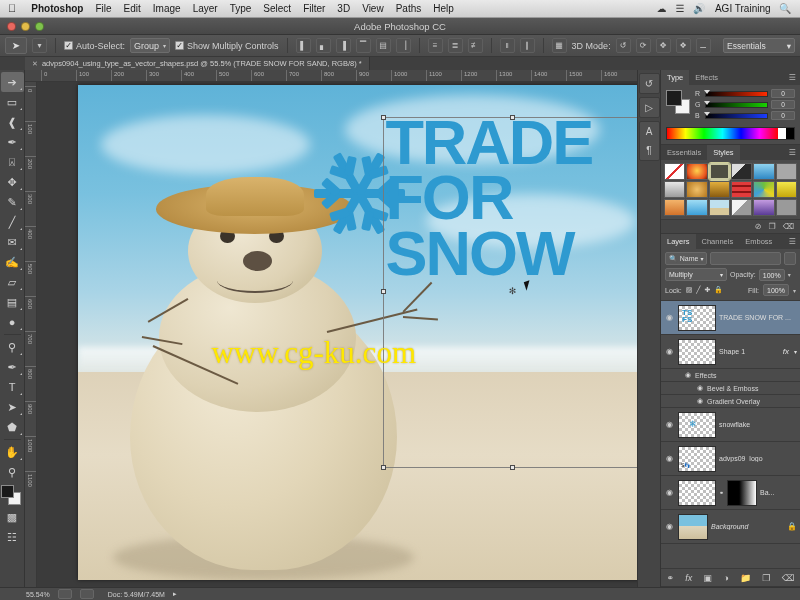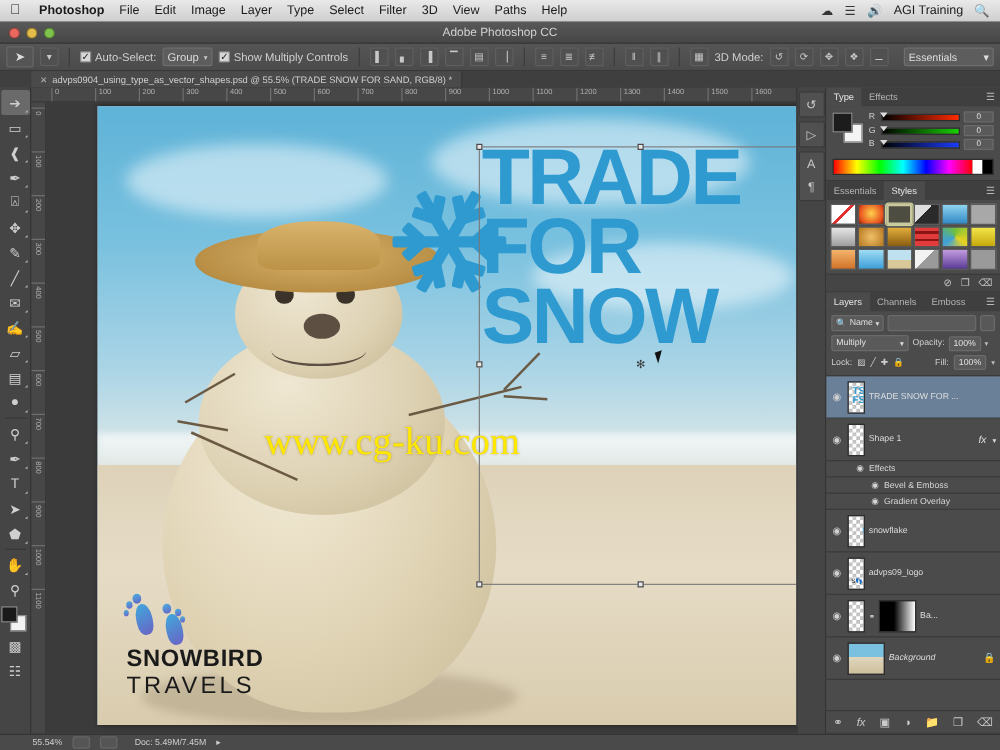--- a/index.html
+++ b/index.html
@@ -208,21 +208,21 @@
   .opval{ width:26px; height:12px; background:#5a5a5a; border:1px solid #6a6a6a; border-radius:2px;
     text-align:center; line-height:11px; color:#e2e2e2; }
   .lockrow{ display:flex; align-items:center; gap:4px; padding:0 4px 4px; font-size:7px; color:#cfcfcf; }
   .lockrow .sp{ flex:1; }
 
   .layerlist{ flex:1; overflow:hidden; border-top:1px solid #3a3a3a; }
   .lrow{ display:flex; align-items:center; height:34px; border-bottom:1px solid #3a3a3a;
     padding:0 3px; gap:3px; font-size:7px; color:#dcdcdc; }
   .lrow.on{ background:#6a8098; }
   .eye2{ width:11px; text-align:center; font-size:8px; color:#cfcfcf; }
-  .thumb{ width:14px; height:26px; border:1px solid #2d2d2d; flex:none; position:relative; overflow:hidden;
+  .thumb{ width:38px; height:26px; border:1px solid #2d2d2d; flex:none; position:relative; overflow:hidden;
     background-image:linear-gradient(45deg,#bfbfbf 25%,transparent 25%,transparent 75%,#bfbfbf 75%),
       linear-gradient(45deg,#bfbfbf 25%,#fff 25%,#fff 75%,#bfbfbf 75%);
     background-size:6px 6px; background-position:0 0,3px 3px; }
   .thumb2{ width:30px; height:26px; border:1px solid #2d2d2d; flex:none; }
   .lname{ flex:1; overflow:hidden; white-space:nowrap; }
   .lname.it{ font-style:italic; }
   .fxm{ font-size:8px; font-style:italic; color:#e0e0e0; padding-right:2px; }
   .efrow{ display:flex; align-items:center; height:13px; font-size:7px; color:#d6d6d6;
     padding-left:24px; gap:4px; border-bottom:1px solid #3a3a3a; }
   .efrow.sub{ padding-left:36px; }
@@ -468,34 +468,20 @@
               <div class="hnd" style="left:calc(50% - 3px); top:-3px;"></div>
               <div class="hnd" style="right:-3px; top:-3px;"></div>
               <div class="hnd" style="left:-3px;  top:calc(50% - 3px);"></div>
               <div class="hnd" style="right:-3px; top:calc(50% - 3px);"></div>
               <div class="hnd" style="left:-3px;  bottom:-3px;"></div>
               <div class="hnd" style="left:calc(50% - 3px); bottom:-3px;"></div>
               <div class="hnd" style="right:-3px; bottom:-3px;"></div>
               <div class="tctr">✻</div>
             </div>
 
-            <div class="logo">
-              <div class="feet">
-                <div class="ft" style="left:8px; top:13px;"></div>
-                <div class="toe" style="left:5px;  top:5px;  width:7px; height:8px;"></div>
-                <div class="toe" style="left:0px;  top:11px; width:5px; height:6px;"></div>
-                <div class="toe" style="left:-2px; top:18px; width:4px; height:5px;"></div>
-                <div class="ft" style="left:32px; top:21px;"></div>
-                <div class="toe" style="left:29px; top:13px; width:7px; height:8px;"></div>
-                <div class="toe" style="left:39px; top:17px; width:5px; height:6px;"></div>
-                <div class="toe" style="left:43px; top:23px; width:4px; height:5px;"></div>
-              </div>
-              <div class="logo-t1">SNOWBIRD</div>
-              <div class="logo-t2">TRAVELS</div>
-            </div>
 
             <div class="watermark">www.cg-ku.com</div>
             <div class="cursor"></div>
           </div>
         </div>
       </div>
 
       <div class="dock">
         <div class="dgrp">
           <div class="dico">↺</div>

